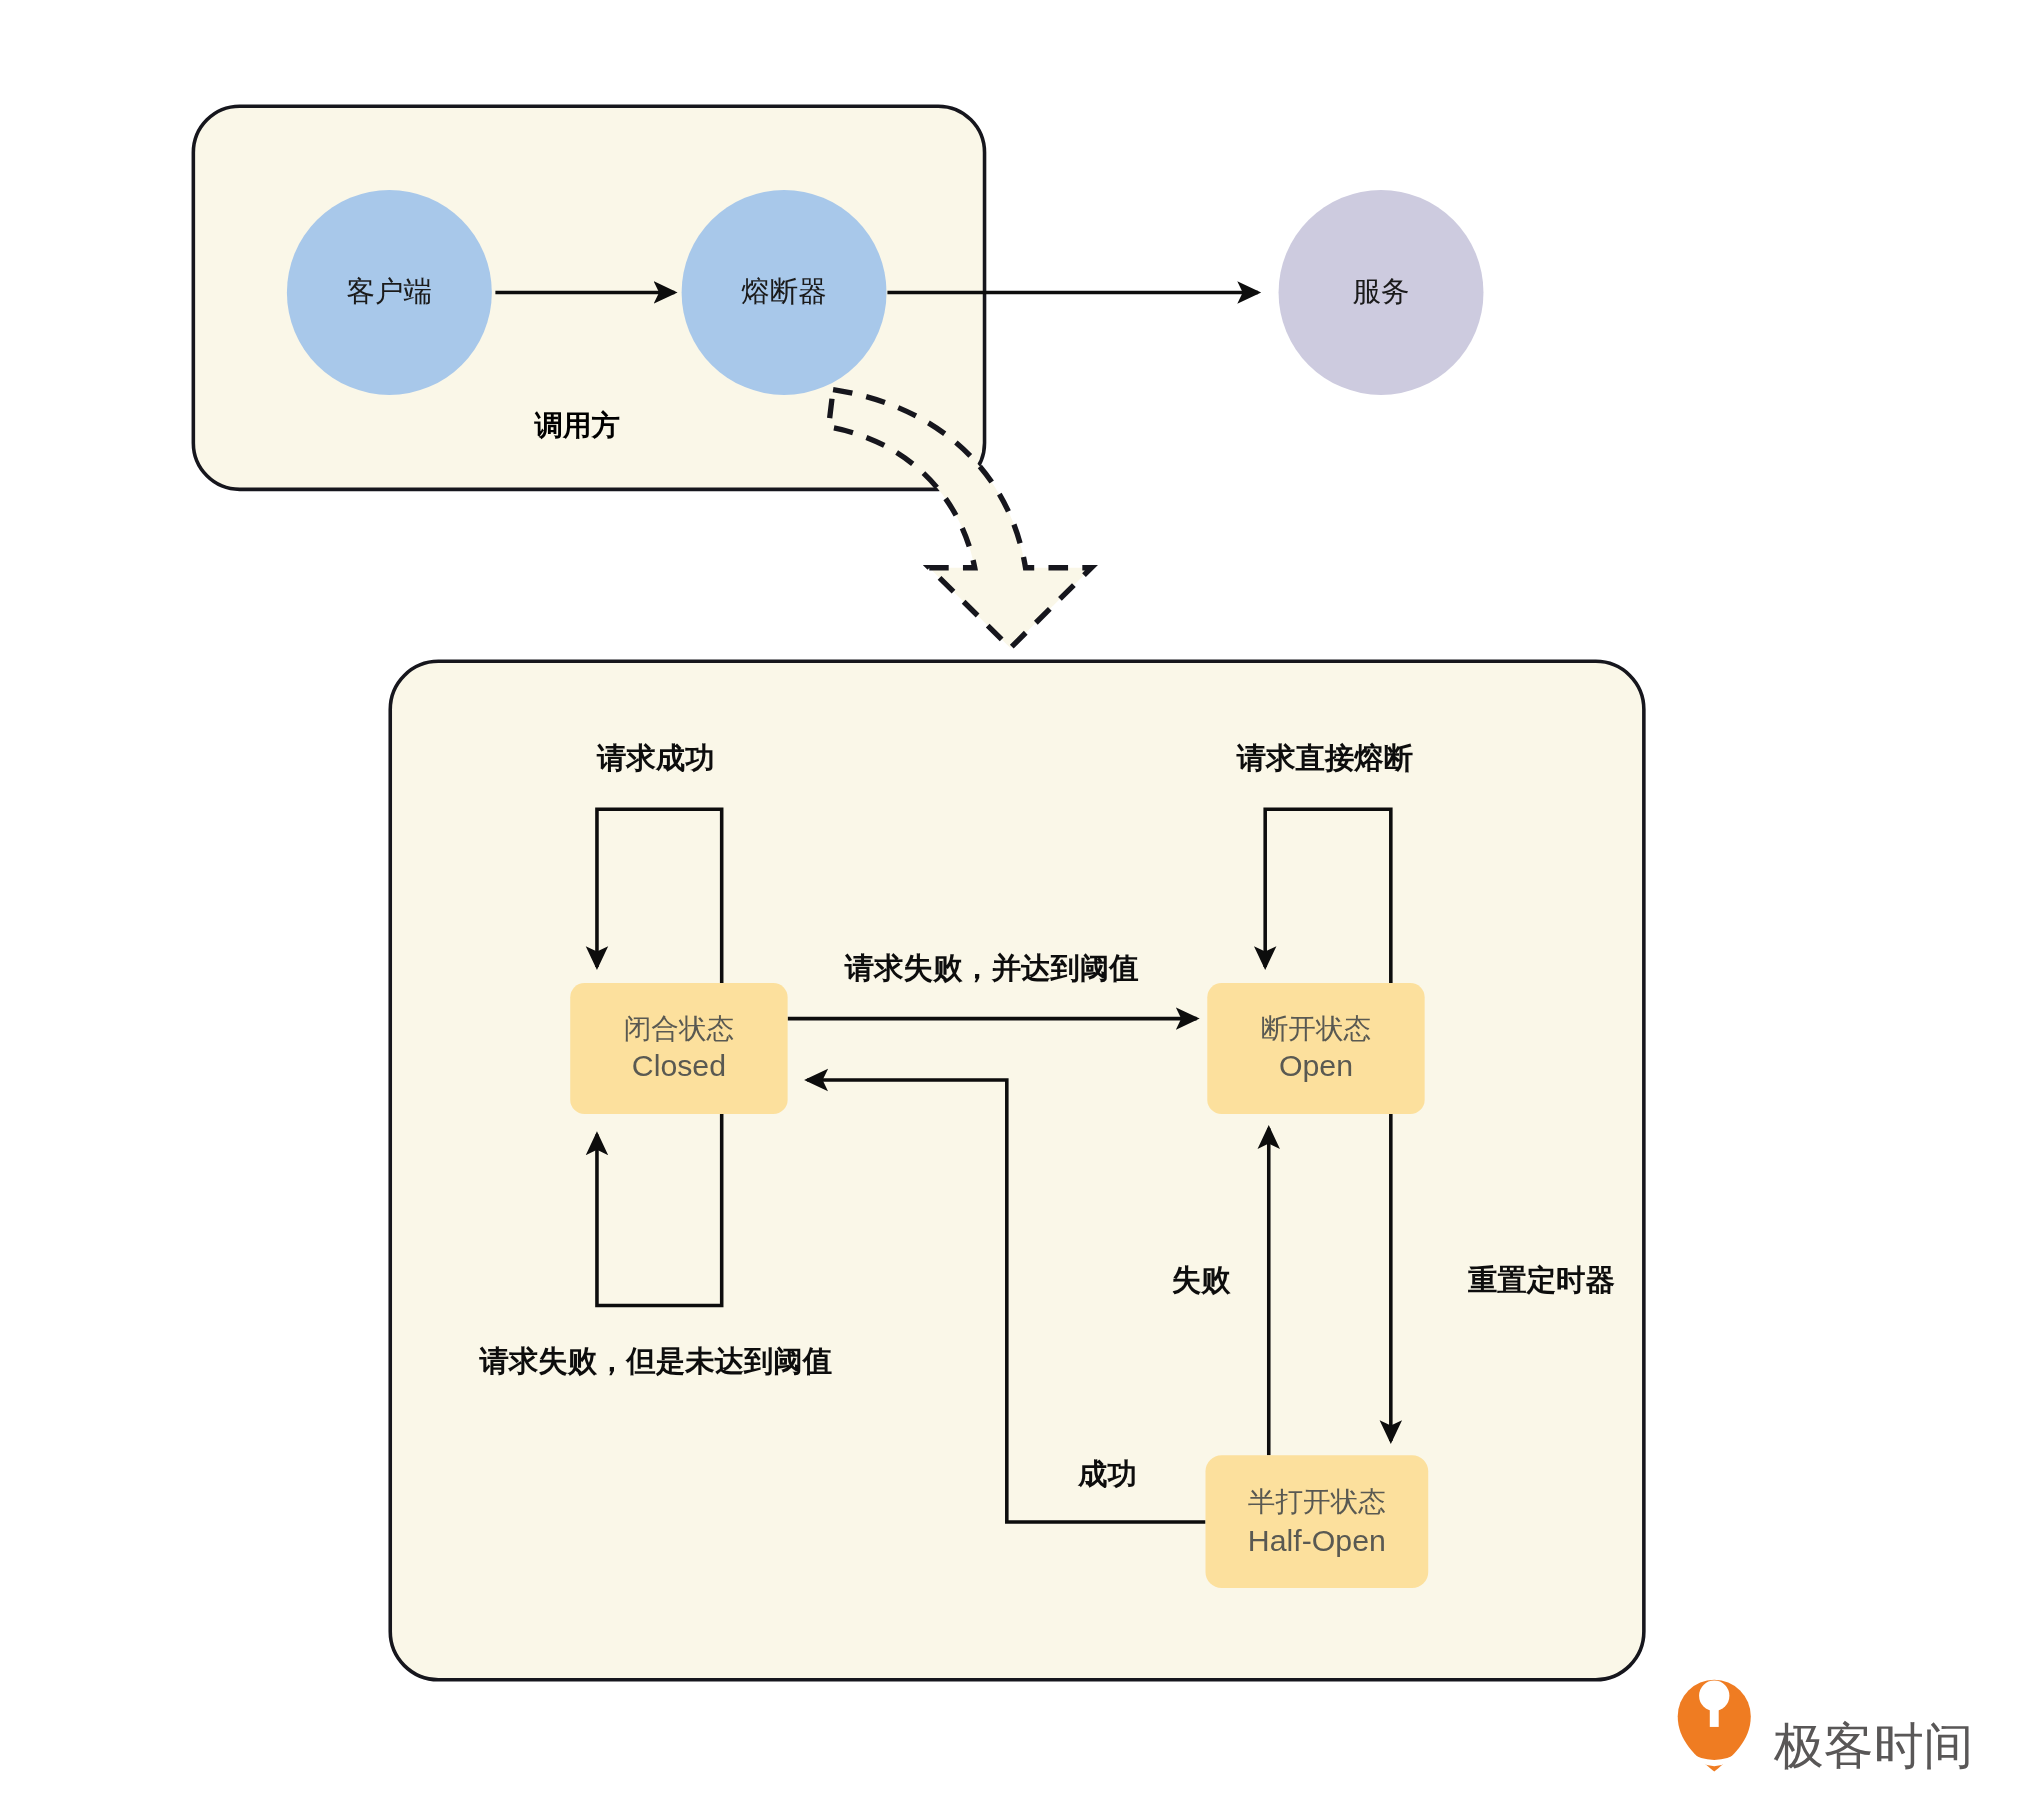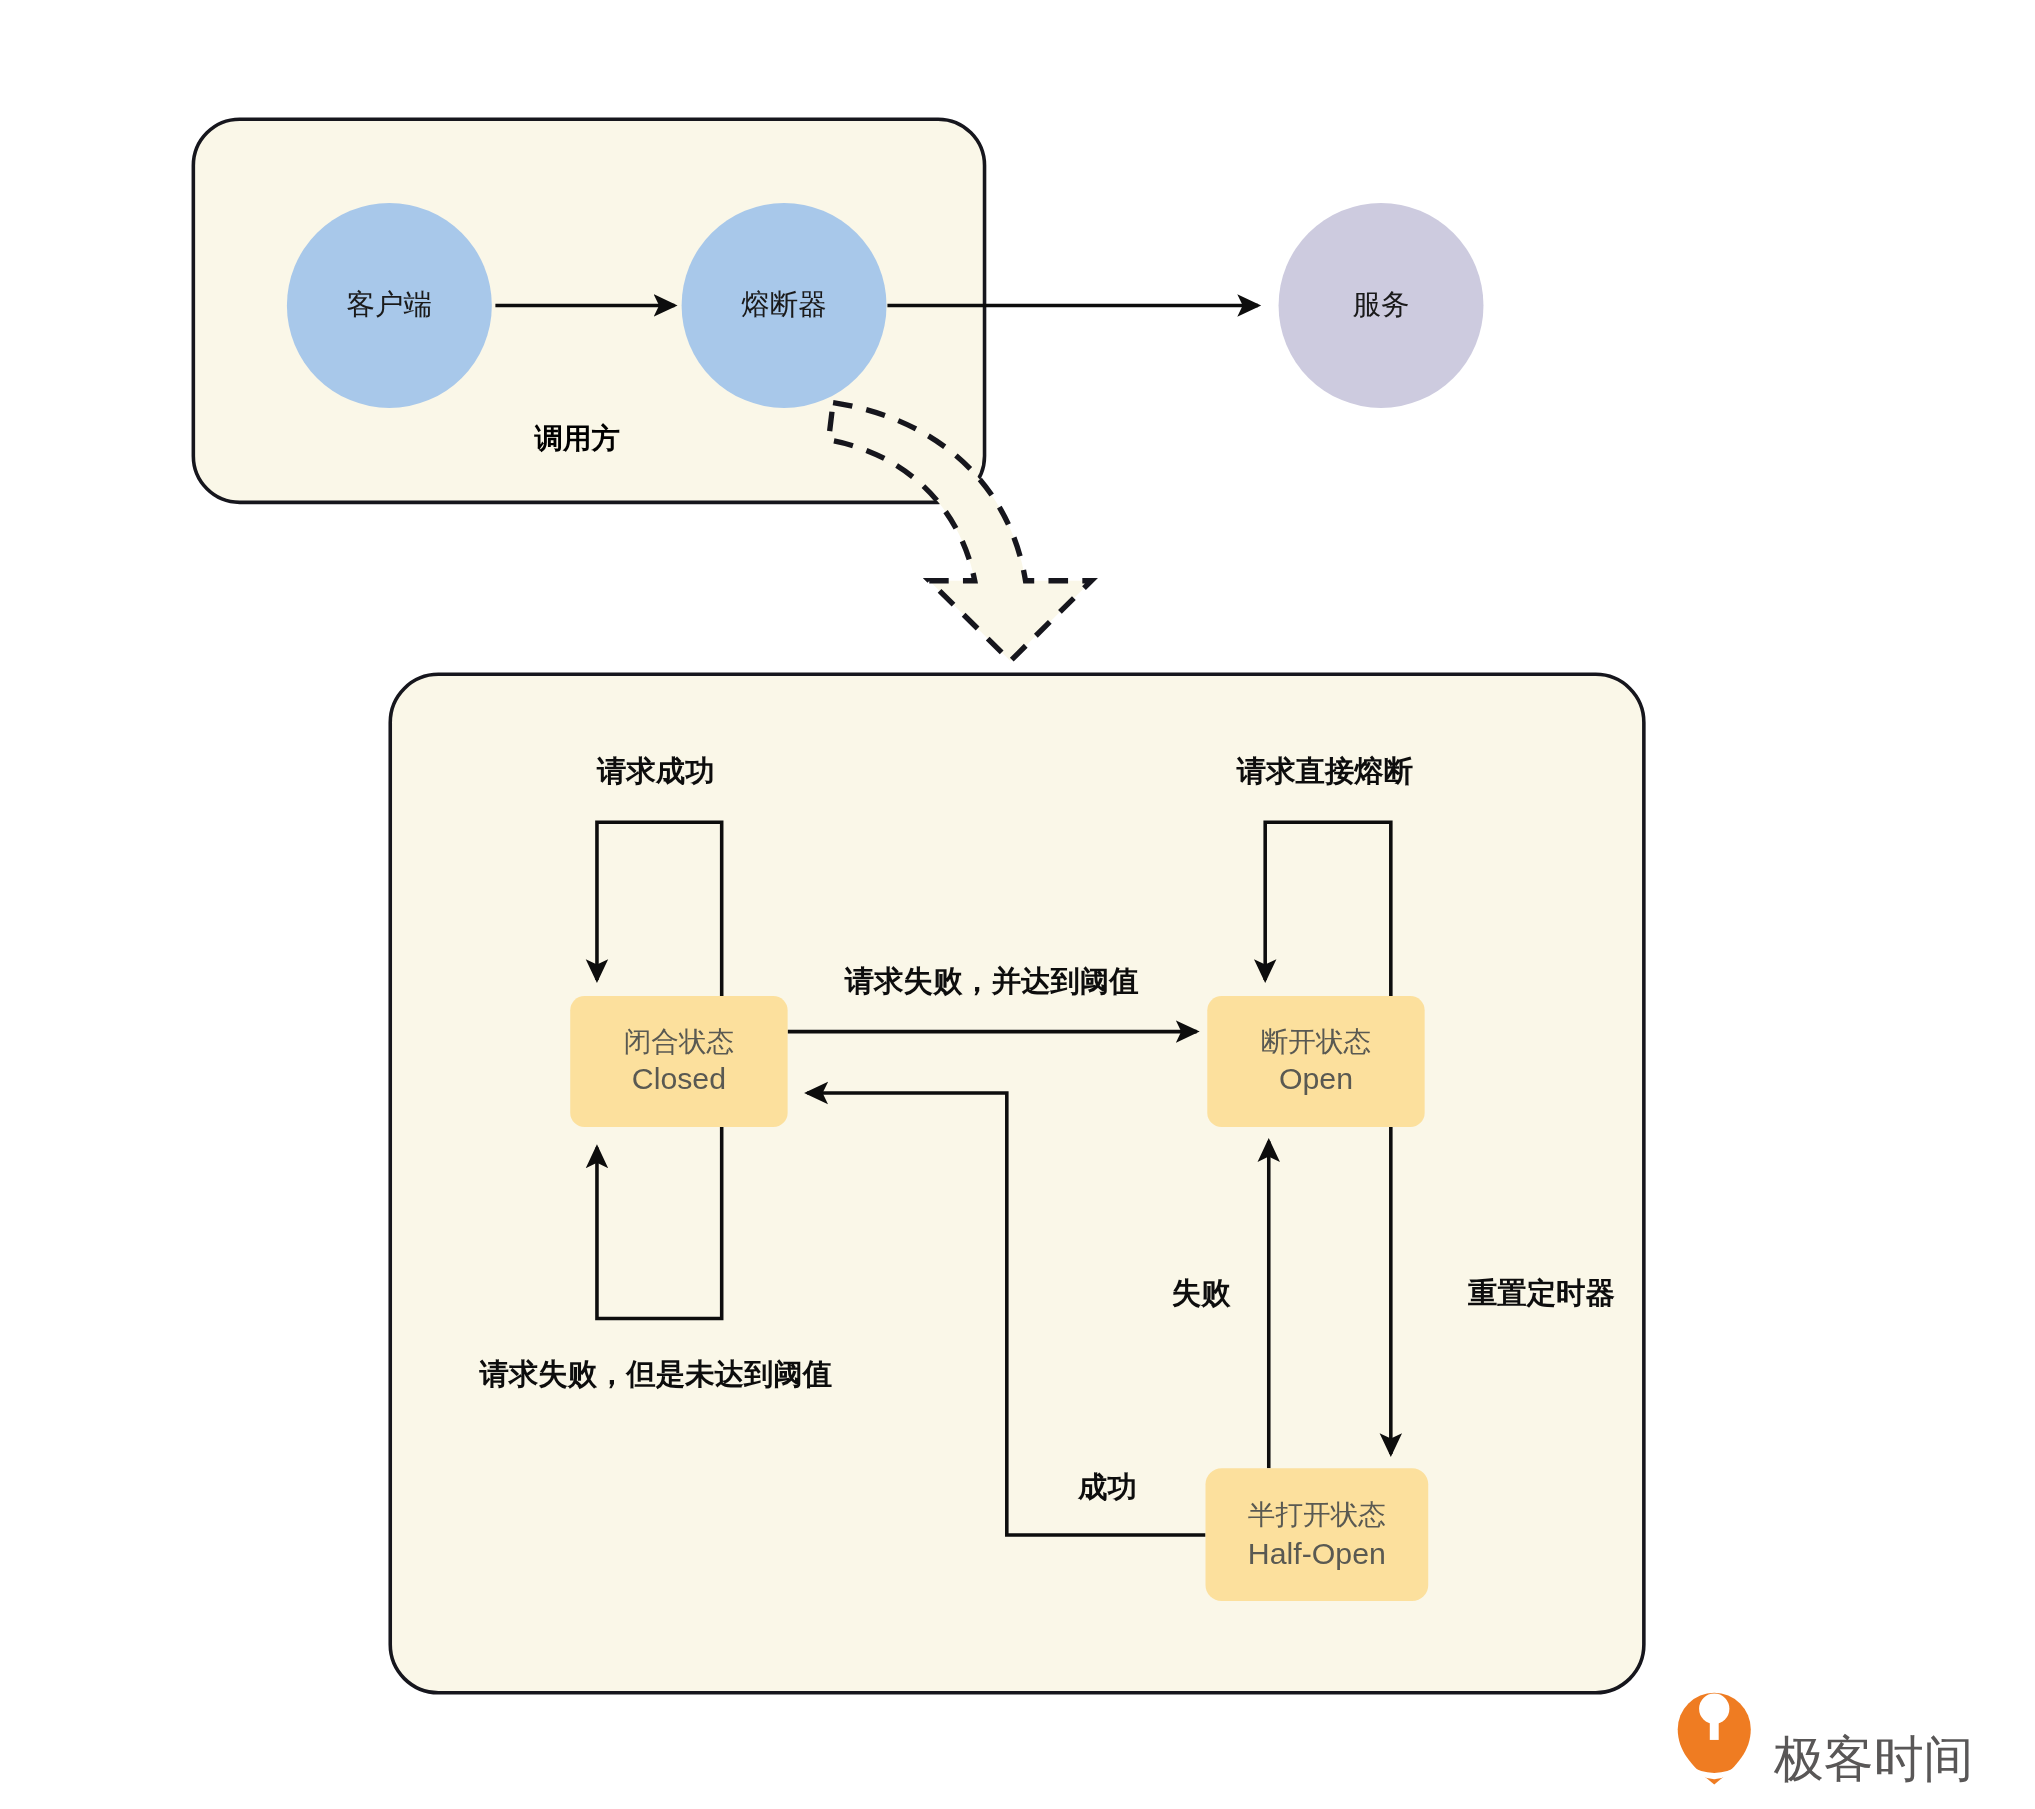--- a/index.html
+++ b/index.html
@@ -9,21 +9,21 @@
   }
   body {
     width: 2035px;
     height: 1810px;
     position: relative;
     font-family: "Liberation Sans", "DejaVu Sans", sans-serif;
     overflow: hidden;
   }
   #diagram-root {
     position: absolute;
-    left: 0; top: 13px;
+    left: 0; top: 0;
     width: 2035px;
     height: 1372px;
   }
   svg { display: block; }
   .cn-text {
     font-family: "Liberation Sans", "DejaVu Sans", sans-serif;
     font-weight: 700;
     fill: #000000;
   }
   .node-label {

